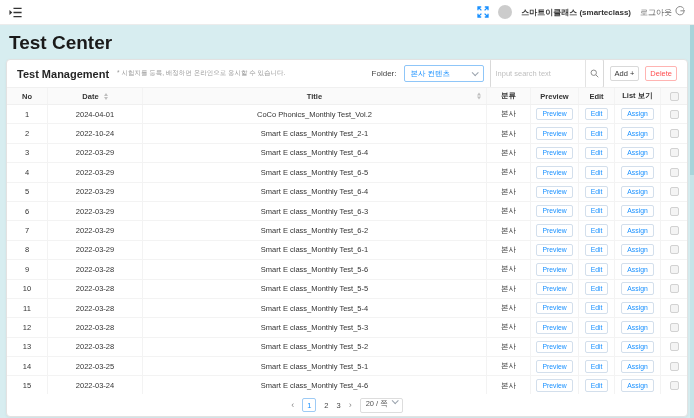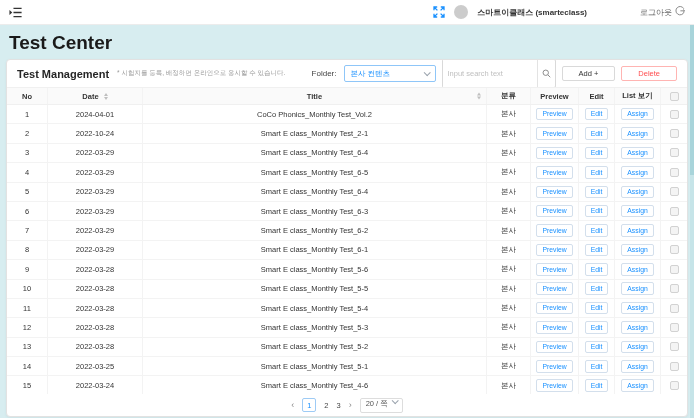--- a/index.html
+++ b/index.html
@@ -16,49 +16,49 @@
   .topbar {
     height: 25px; background: #fff; border-bottom: 1px solid #ececec;
     display: flex; align-items: center; justify-content: space-between;
     padding: 0 9px;
     text-align: center;
   }
   .topbar-right { display: flex; align-items: center; gap: 9px; }
   .icon-btn { display: inline-flex; align-items: center; justify-content: center; cursor: pointer; }
   .avatar { width: 14px; height: 14px; border-radius: 50%; background: #ccc; }
   .user-name { font-size: 8px; font-weight: bold; color: #333; }
-  .logout { display: flex; align-items: center; gap: 3px; font-size: 8px; color: #666; margin-left: 44px; }
+  .logout { display: flex; align-items: center; gap: 3px; font-size: 8px; color: #666; }
 
   
   .page-title { font-size: 19px; font-weight: bold; color: #1a1a1a; padding: 7px 9px 5px; }
 
   
   .panel {
     margin: 0 6px; background: #fff; border: 1px solid #e2e2e2; border-radius: 4px;
     height: 358px; display: flex; flex-direction: column; overflow: hidden;
     box-shadow: 0 1px 3px rgba(0,0,0,.05);
   }
 
   
   .toolbar { height: 27px; flex: 0 0 27px; display: flex; align-items: center; padding: 0 10px; gap: 6px; }
   .toolbar-title { font-size: 11px; font-weight: bold; color: #262626; }
   .toolbar-subtitle { font-size: 6.5px; color: #999; margin-left: 2px; }
   .toolbar-spacer { flex: 1; }
   .folder-label { font-size: 8px; color: #444; margin-right: 1px; }
   .folder-select {
-    width: 92px; height: 17px; border: 1px solid #8fc6f8; border-radius: 2px;
+    width: 80px; height: 17px; border: 1px solid #8fc6f8; border-radius: 2px;
     display: flex; align-items: center; justify-content: space-between; padding: 0 6px;
     font-size: 7.5px; color: var(--accent, #1890ff); background: #fff; cursor: pointer;
   }
   .chev { width: 5px; height: 5px; border-right: 1px solid #9aa3ad; border-bottom: 1px solid #9aa3ad; transform: rotate(45deg) translateY(-1px); }
   .search-box { width: 114px; height: 29px; border: 1px solid #d9d9d9; border-radius: 2px; display: flex; align-items: stretch; background: #fff; }
   .search-box input { flex: 1; border: none; outline: none; font-size: 7.5px; padding: 0 5px; color: #333; min-width: 0; font-family: inherit; }
   .search-box input::placeholder { color: #bfbfbf; }
   .search-btn { width: 18px; display: flex; align-items: center; justify-content: center; border-left: 1px solid #e3e3e3; cursor: pointer; }
-  .btn { height: 15px; border-radius: 2px; font-size: 7.5px; display: inline-flex; align-items: center; padding: 0 16px; background: #fff; cursor: pointer; }
+  .btn { height: 15px; border-radius: 2px; font-size: 7.5px; display: inline-flex; align-items: center; padding: 0 4px; background: #fff; cursor: pointer; }
   .btn-add { border: 1px solid #d9d9d9; color: #333; }
   .btn-delete { border: 1px solid #ffb4b2; color: var(--danger, #ff4d4f); }
 
   
   .thead {
     height: 18px; flex: 0 0 18px; background: #fafafa;
     border-top: 1px solid #f0f0f0; border-bottom: 1px solid #f0f0f0;
     display: flex; font-size: 7.5px; font-weight: bold; color: #333;
   }
   .cell { display: flex; align-items: center; justify-content: center; border-right: 1px solid #f3f3f3; overflow: hidden; }

